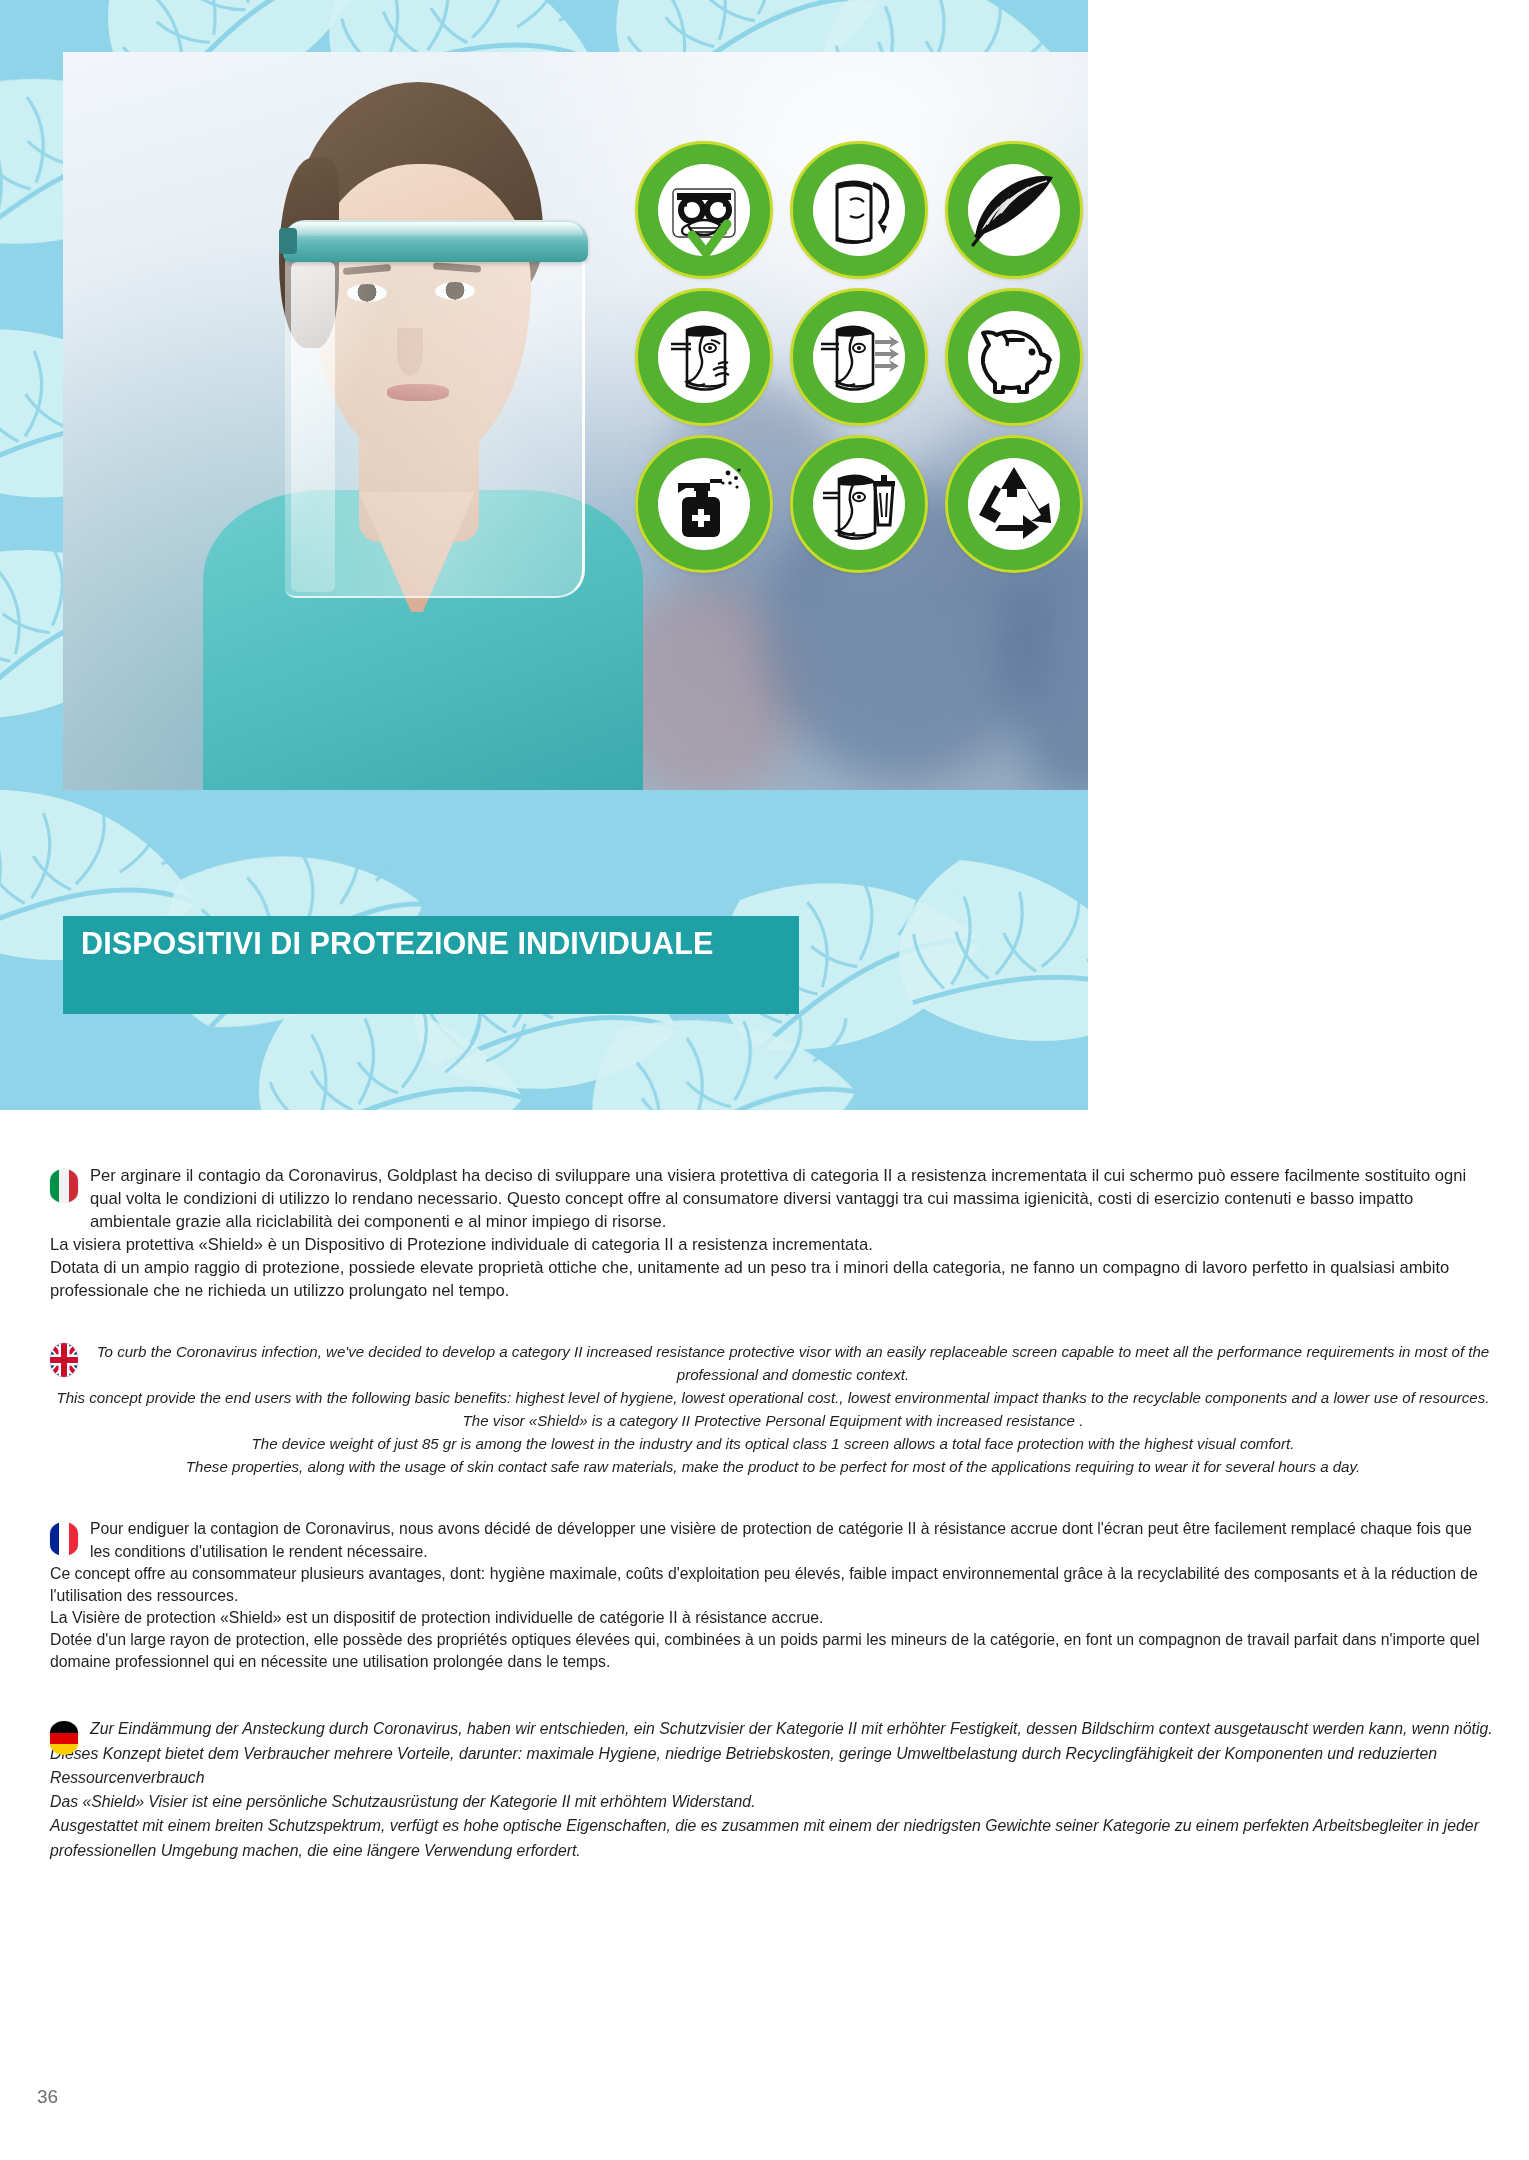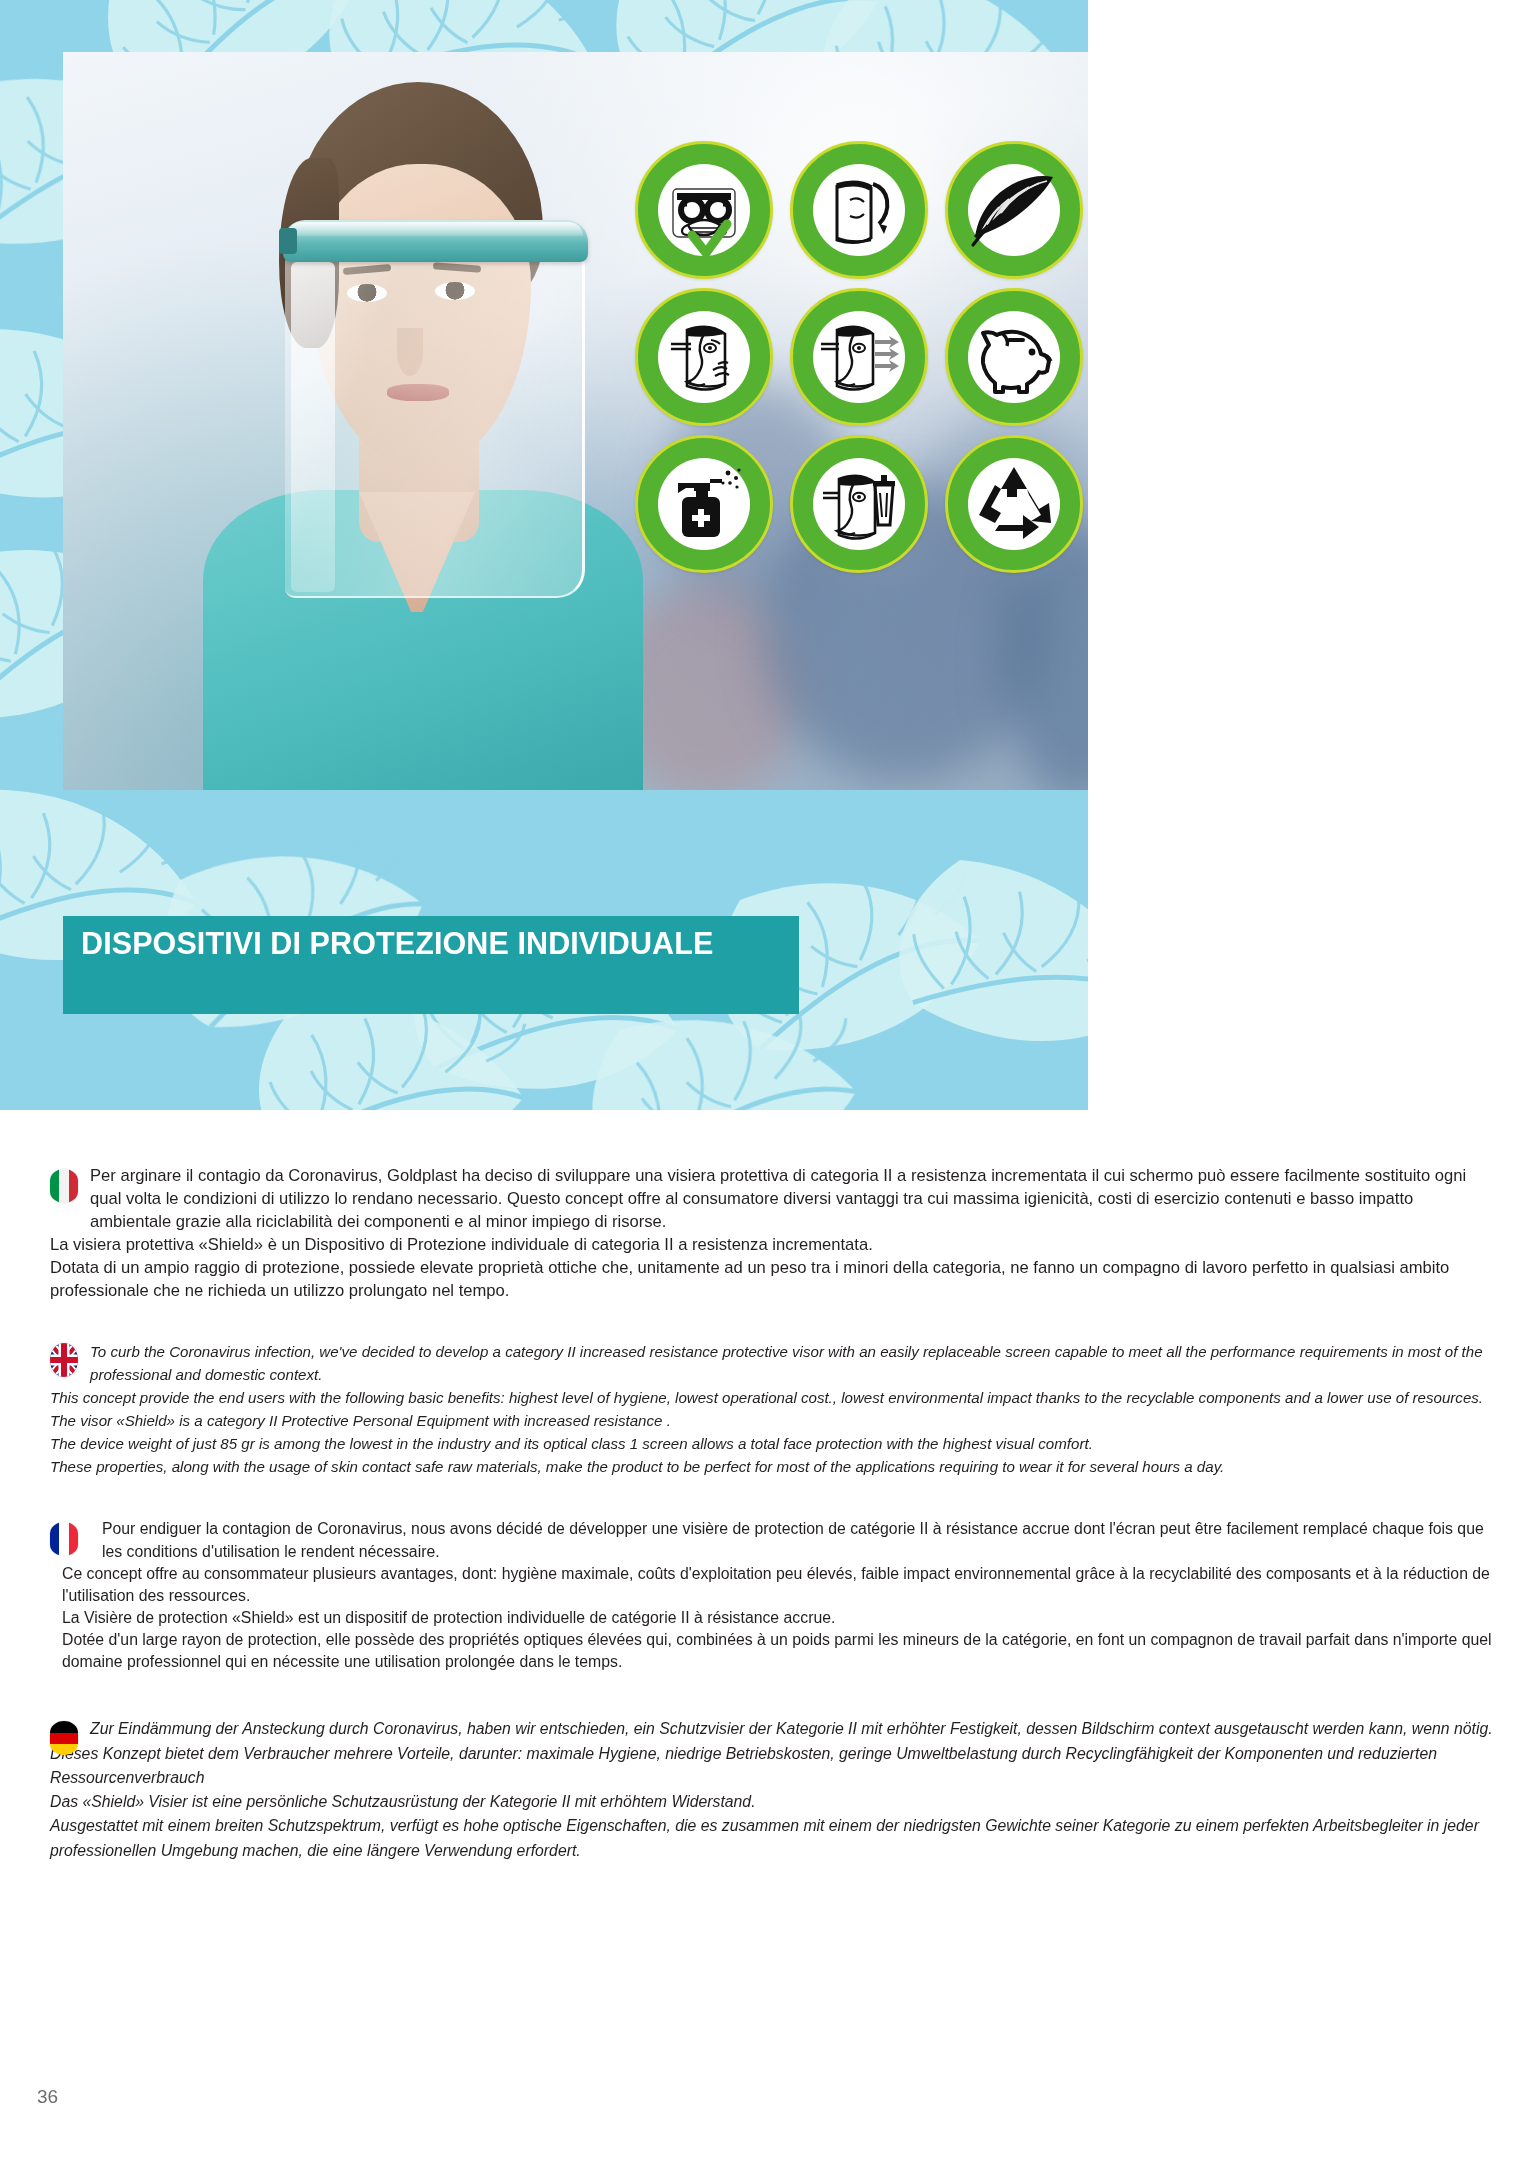--- a/index.html
+++ b/index.html
@@ -166,22 +166,22 @@
   }
   .flag span { display:block; height: 100%; width: 33.34%; float:left; }
   .flag.de span { width: 100%; height: 33.34%; float:none; }
 
   .para { color:#231f20; }
   .para p { margin: 0; }
 
   .it-text { font-size: 16.6px; line-height: 1.385; }
   .it-text .first { text-indent: 0; padding-left: 40px; }
 
-  .en-text { font-size: 15.1px; line-height: 1.52; font-style: italic; }
-  .fr-text { font-size: 15.8px; line-height: 1.40; margin-left: 12px; }
+  .en-text { font-size: 15.1px; line-height: 1.52; font-style: italic; text-align: center; }
+  .fr-text { font-size: 15.8px; line-height: 1.40; }
   .de-text { font-size: 15.8px; line-height: 1.54; font-style: italic; }
 
   .page-number {
     position:absolute; left: 37px; top: 2086px;
     font-size: 19px; color:#6d6e71; z-index: 6;
   }
 </style>
 </head>
 <body>
 

